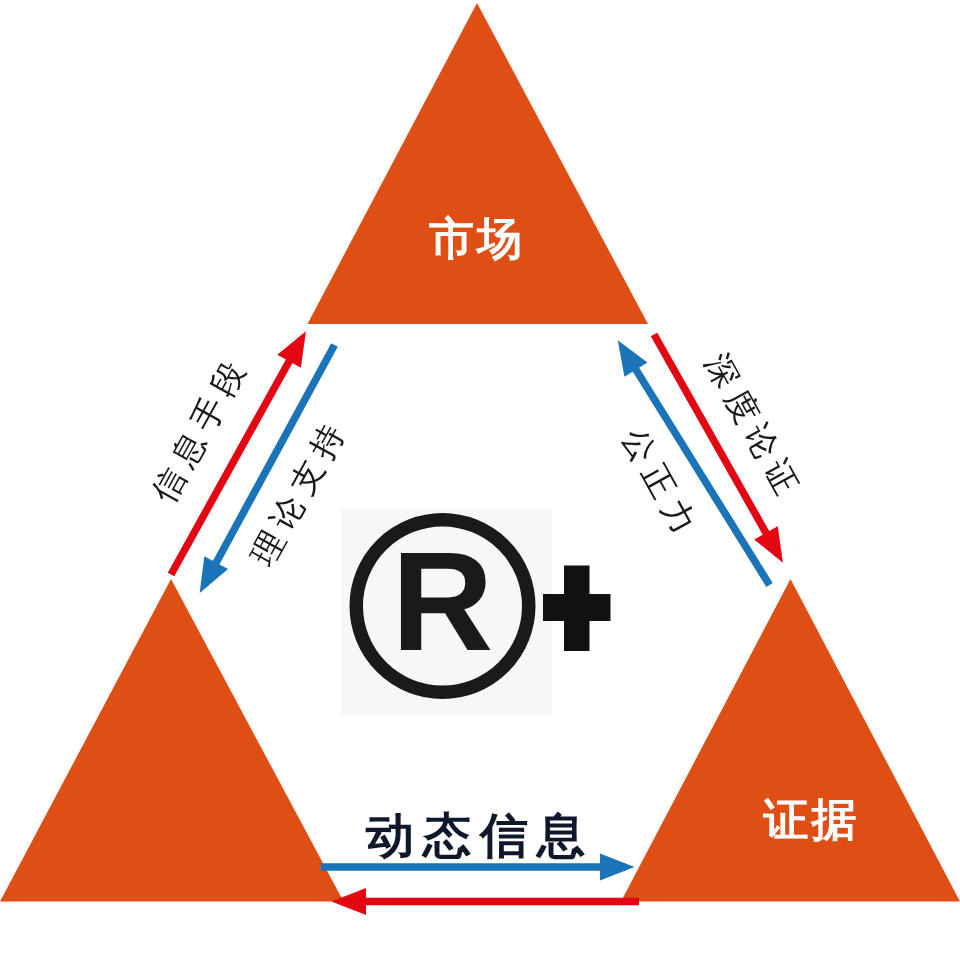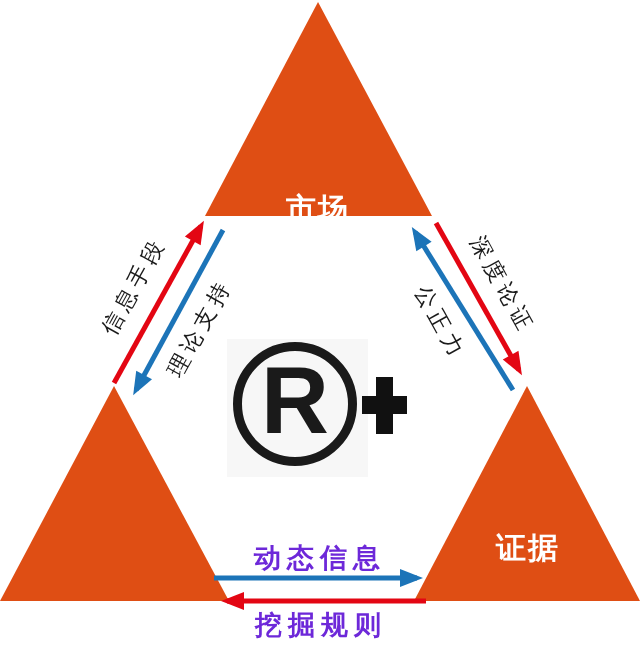--- a/index.html
+++ b/index.html
@@ -23,46 +23,46 @@
     color: #ffffff;
     font-weight: bold;
     font-size: 30px;
     line-height: 37px;
     letter-spacing: 2px;
     text-align: center;
     white-space: nowrap;
     font-family: "Liberation Sans", sans-serif;
   }
   .tri-label span { display: block; }
-  .tri-label.top    { left: 318px; top: 160px; margin-top: 48px; }
+  .tri-label.top    { left: 318px; top: 160px; }
   .tri-label.bleft  { left: 115px; top: 547px; }
-  .tri-label.bright { left: 528px; top: 547px; }
+  .tri-label.bright { left: 541px; top: 547px; }
 
   
   .edge-label {
     position: absolute;
     color: #1a1a1a;
     font-family: "Liberation Serif", serif;
     font-size: 22px;
     letter-spacing: 5px;
     white-space: nowrap;
   }
   .edge-label.lred  { left: 134px; top: 286px; transform: translate(-50%,-50%) rotate(-61deg); }
   .edge-label.lblue { left: 200px; top: 328px; transform: translate(-50%,-50%) rotate(-61deg); }
   .edge-label.rred  { left: 502px; top: 285px; transform: translate(-50%,-50%) rotate(61deg); }
   .edge-label.rblue { left: 440px; top: 323px; transform: translate(-50%,-50%) rotate(61deg); }
 
   
   .bottom-label {
     position: absolute;
     transform: translate(-50%,-50%);
-    color: #6d28d9;
+    color: #0f172a;
     font-family: "Liberation Serif", serif;
     font-weight: bold;
-    font-size: 27px;
+    font-size: 32px;
     letter-spacing: 6px;
     white-space: nowrap;
   }
   .bottom-label.upper { left: 320px; top: 558px; }
   .bottom-label.lower { left: 321px; top: 625px; }
 
   
   .symbol-backdrop {
     position: absolute;
     left: 227px; top: 339px;
@@ -140,21 +140,20 @@
   <div class="tri-label bright">
     <span>证据</span>
   </div>
 
   <div class="edge-label lred">信息手段</div>
   <div class="edge-label lblue">理论支持</div>
   <div class="edge-label rred">深度论证</div>
   <div class="edge-label rblue">公正力</div>
 
   <div class="bottom-label upper">动态信息</div>
-  <div class="bottom-label lower">挖掘规则</div>
 
   <div class="symbol-backdrop"></div>
   <div class="reg-circle">
     <span class="reg-letter">R</span>
   </div>
   <div class="plus-icon">
     <div class="vbar"></div>
     <div class="hbar"></div>
   </div>
 

